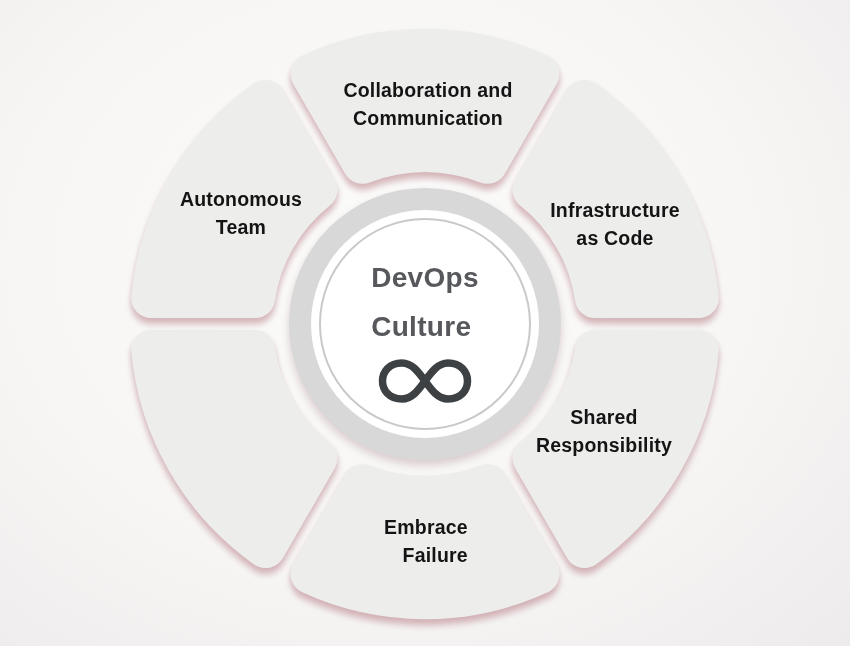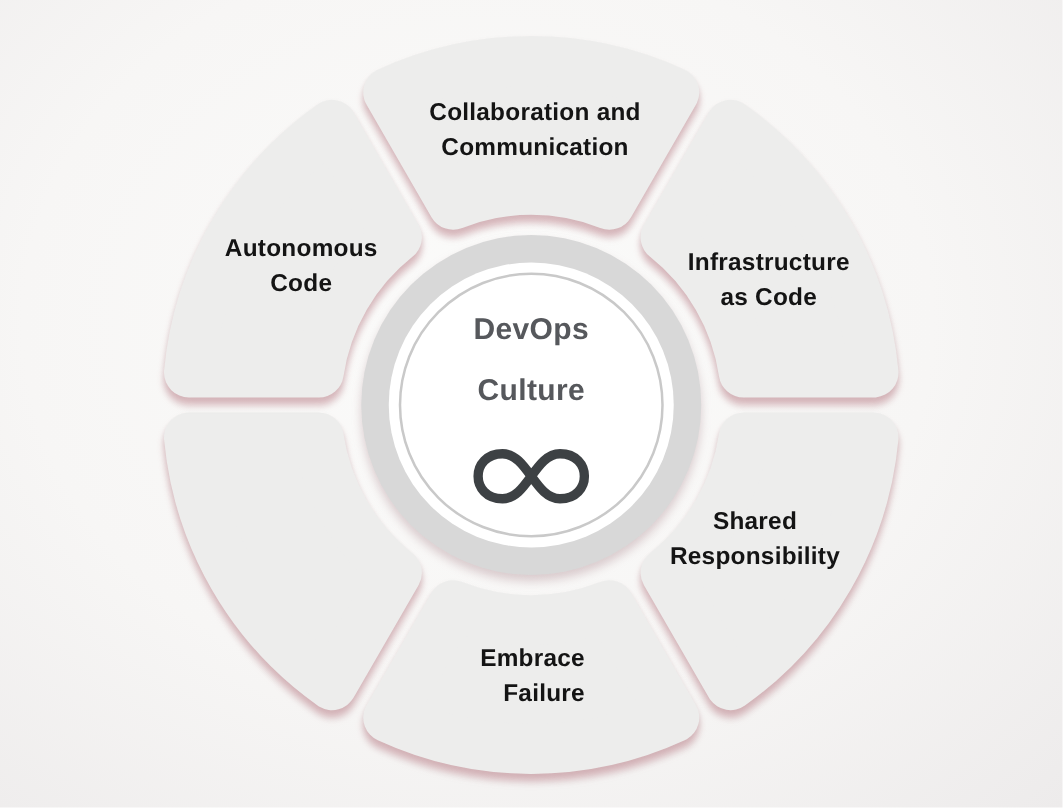--- a/index.html
+++ b/index.html
@@ -43,25 +43,25 @@
     white-space: pre-line;
     font-size: 19.5px;
     font-weight: 700;
     color: #141414;
     line-height: 28px;
     letter-spacing: 0.2px;
   }
   .center-title {
     position: absolute;
     left: 425px;
-    top: 288px;
+    top: 302px;
     transform: translate(-50%, -50%);
-    text-align: center;
+    text-align: left;
     white-space: pre-line;
-    font-size: 24px;
+    font-size: 28px;
     font-weight: 700;
     color: #56585c;
     line-height: 49px;
     letter-spacing: 0.3px;
   }
   .pos-top          { left: 428px; top: 104px; }
   .pos-top-right    { left: 615px; top: 224px; }
   .pos-bottom-right { left: 604px; top: 431px; }
   .pos-bottom       { left: 426px; top: 541px; text-align: right; }
   .pos-bottom-left  { left: 240px; top: 423px; }
@@ -93,18 +93,18 @@
 
   <div class="seg-label pos-top">Collaboration and
 Communication</div>
   <div class="seg-label pos-top-right">Infrastructure
 as Code</div>
   <div class="seg-label pos-bottom-right">Shared
 Responsibility</div>
   <div class="seg-label pos-bottom">Embrace
 Failure</div>
   <div class="seg-label pos-top-left">Autonomous
-Code</div>
+Team</div>
 
   <div class="center-title">DevOps
 Culture</div>
 
 </div>
 
 </body></html>

